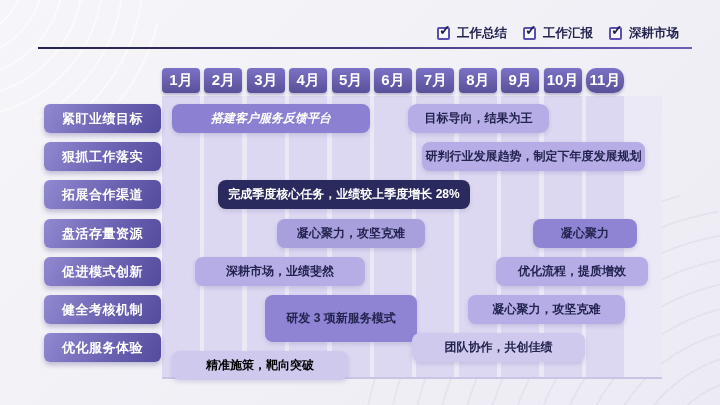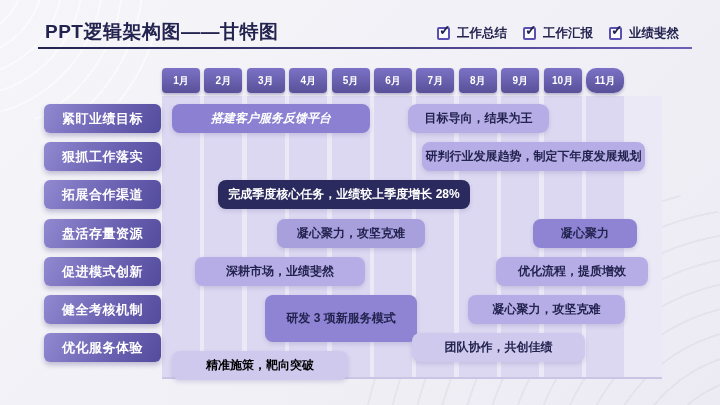--- a/index.html
+++ b/index.html
@@ -39,21 +39,21 @@
   }
   .legend-label { margin-left:7px; font-size:12.5px; font-weight:bold; color:#23234f; }
   .panel {
     position:absolute; left:162px; top:96px; width:500px; height:283px;
     background:#ebe9f6; border-bottom:2px solid #cbc5e5;
   }
   .stripe { position:absolute; top:0; height:100%; width:38px; background:#dcd8f1; }
   .month {
     position:absolute; top:68px; height:25px; width:38px;
     display:flex; align-items:center; justify-content:center;
-    border-radius:4px; color:#ffffff; font-size:10px; font-weight:bold;
+    border-radius:4px; color:#ffffff; font-size:15px; font-weight:bold;
     background:linear-gradient(180deg,#7b72c6 0%,#585098 100%);
     box-shadow:0 2px 3px rgba(70,60,130,0.35);
   }
   .rowlabel {
     position:absolute; left:44px; width:117px; height:29px;
     display:flex; align-items:center; justify-content:center;
     border-radius:6px; color:#ffffff; font-size:13px; font-weight:bold; letter-spacing:0.5px;
     background:linear-gradient(120deg,#9189d0 0%,#6c63b3 55%,#534b9d 100%);
     box-shadow:0 3px 5px rgba(70,60,130,0.30);
   }
@@ -64,41 +64,40 @@
     box-shadow:0 2px 4px rgba(80,70,140,0.18);
   }
 </style>
 </head>
 <body>
 
 <div class="slide">
   <div class="deco deco-tl"></div>
   <div class="deco deco-br"></div>
 
-  <div class="title">PPT逻辑架构图——甘特图</div>
   <div class="title-rule"></div>
 
   <div class="legend" id="legend">
       <div class="legend-item">
         <div class="cbx">
           <div class="check">✓</div>
         </div>
         <div class="legend-label">工作总结</div>
       </div>
       <div class="legend-item">
         <div class="cbx">
           <div class="check">✓</div>
         </div>
         <div class="legend-label">工作汇报</div>
       </div>
       <div class="legend-item">
         <div class="cbx">
           <div class="check">✓</div>
         </div>
-        <div class="legend-label">业绩斐然</div>
+        <div class="legend-label">深耕市场</div>
       </div>
     </div>
 
   <div class="panel" id="panel">
       <div class="stripe" style="left: 0px; width: 38px;"></div>
       <div class="stripe" style="left: 42.4px; width: 38px;"></div>
       <div class="stripe" style="left: 84.8px; width: 38px;"></div>
       <div class="stripe" style="left: 127.2px; width: 38px;"></div>
       <div class="stripe" style="left: 169.6px; width: 38px;"></div>
       <div class="stripe" style="left: 212px; width: 38px;"></div>

